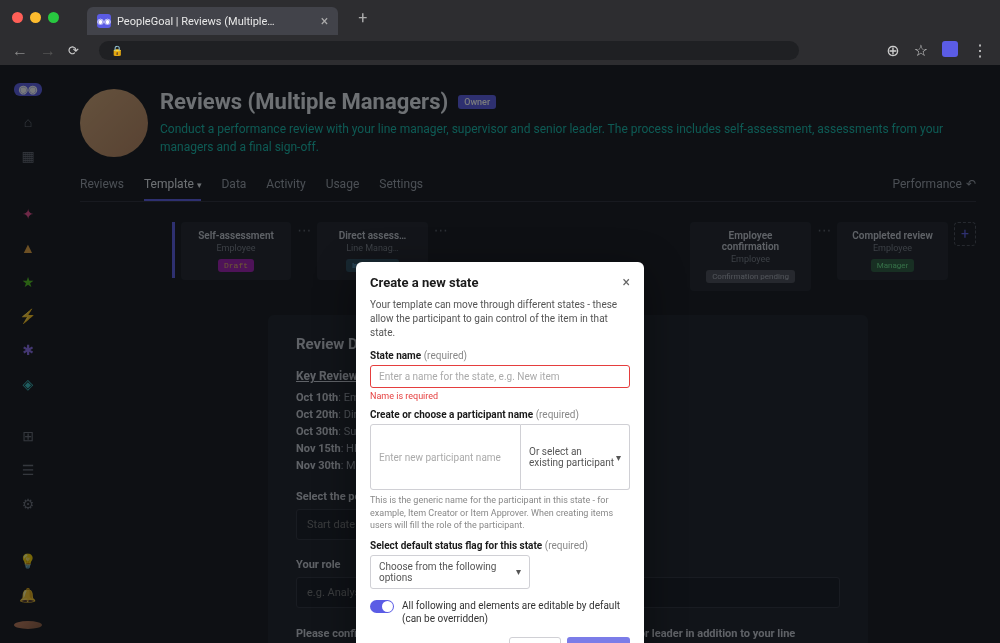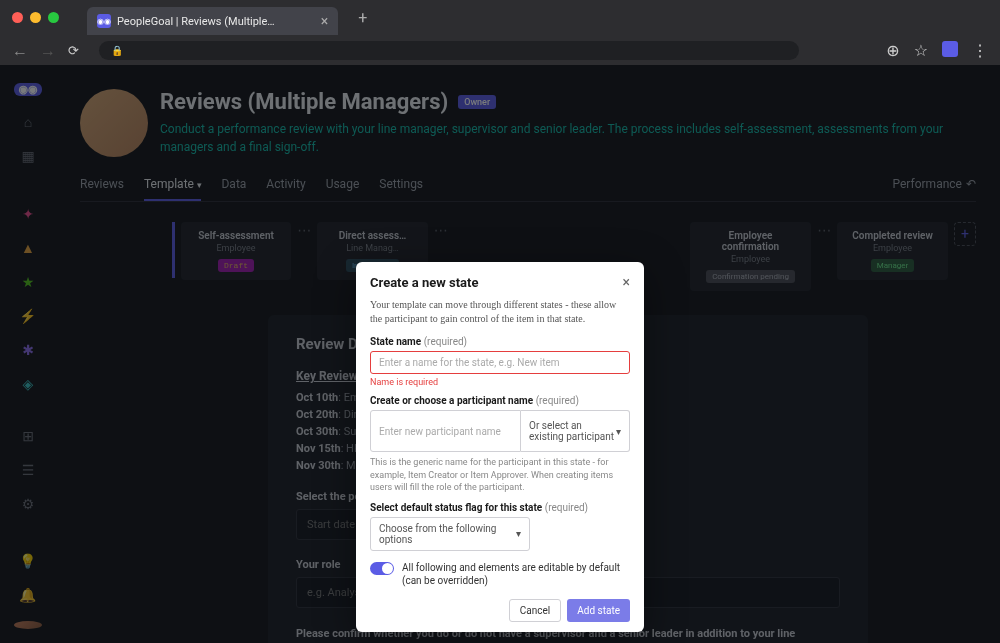--- a/index.html
+++ b/index.html
@@ -73,30 +73,30 @@
 .form-label { color: #c8cad0; font-size: 11px; font-weight: 700; margin-top: 18px; margin-bottom: 6px; }
 .form-input { background: #16181e; border: 1px solid #2e3038; border-radius: 3px; padding: 8px 10px; color: #7a7d85; font-size: 11px; width: 100%; }
 .form-input.small { width: 130px; }
 .confirm-text { color: #c8cad0; font-size: 11px; font-weight: 700; margin-top: 18px; line-height: 1.5; }
 
 
 .modal { position: absolute; left: 356px; top: 197px; width: 288px; background: white; border-radius: 6px; z-index: 10; box-shadow: 0 10px 40px rgba(0,0,0,0.4); padding: 12px 14px 10px; }
 .modal-head { display: flex; justify-content: space-between; align-items: flex-end; margin-bottom: 8px; }
 .modal-title { font-size: 13px; font-weight: 700; color: #1a1a1a; }
 .modal-close { color: #666; font-size: 14px; cursor: pointer; }
-.modal-desc { font-size: 10px; color: #555; line-height: 1.4; margin-bottom: 10px; font-family: Liberation Serif, serif; }
+.modal-desc { font-size: 10px; color: #555; line-height: 1.4; margin-bottom: 10px; }
 .m-label { font-size: 10px; font-weight: 700; color: #1a1a1a; margin-bottom: 4px; margin-top: 8px; }
 .m-label .req { font-weight: 400; color: #888; }
 .m-input { width: 100%; border: 1px solid #e53e3e; border-radius: 3px; padding: 5px 8px; font-size: 10px; color: #333; }
 .m-input::placeholder { color: #aaa; }
 .m-error { color: #e53e3e; font-size: 9px; margin-top: 3px; }
 .m-split { display: flex; gap: 0; margin-top: 4px; }
 .m-split-input { flex: 1; border: 1px solid #d0d0d5; border-radius: 3px 0 0 3px; padding: 5px 8px; font-size: 10px; }
 .m-split-input::placeholder { color: #aaa; }
-.m-split-sel { flex: 1.3; border: 1px solid #d0d0d5; border-left: none; border-radius: 0 3px 3px 0; padding: 9px 8px; font-size: 10px; color: #555; display: flex; justify-content: space-between; align-items: center; }
+.m-split-sel { flex: 1.3; border: 1px solid #d0d0d5; border-left: none; border-radius: 0 3px 3px 0; padding: 21px 8px; font-size: 10px; color: #555; display: flex; justify-content: space-between; align-items: center; }
 .m-hint { font-size: 9px; color: #888; line-height: 1.4; margin-top: 4px; }
 .m-select { border: 1px solid #d0d0d5; border-radius: 3px; padding: 5px 8px; font-size: 10px; color: #555; display: flex; justify-content: space-between; align-items: center; width: 160px; margin-top: 4px; }
 .m-toggle-row { display: flex; align-items: flex-start; gap: 8px; margin-top: 10px; }
 .m-toggle { width: 24px; height: 13px; background: #5b5ce5; border-radius: 7px; position: relative; flex-shrink: 0; margin-top: 1px; }
 .m-toggle::after { content: ''; position: absolute; right: 1px; top: 1px; width: 11px; height: 11px; background: white; border-radius: 50%; }
 .m-toggle-label { font-size: 10px; color: #333; line-height: 1.3; }
 .m-actions { display: flex; justify-content: flex-end; gap: 6px; margin-top: 12px; }
 .m-btn { font-size: 10px; padding: 5px 10px; border-radius: 3px; border: none; cursor: pointer; }
 .m-btn-cancel { background: white; color: #333; border: 1px solid #d0d0d5; }
 .m-btn-primary { background: #7b7ce8; color: white; }

